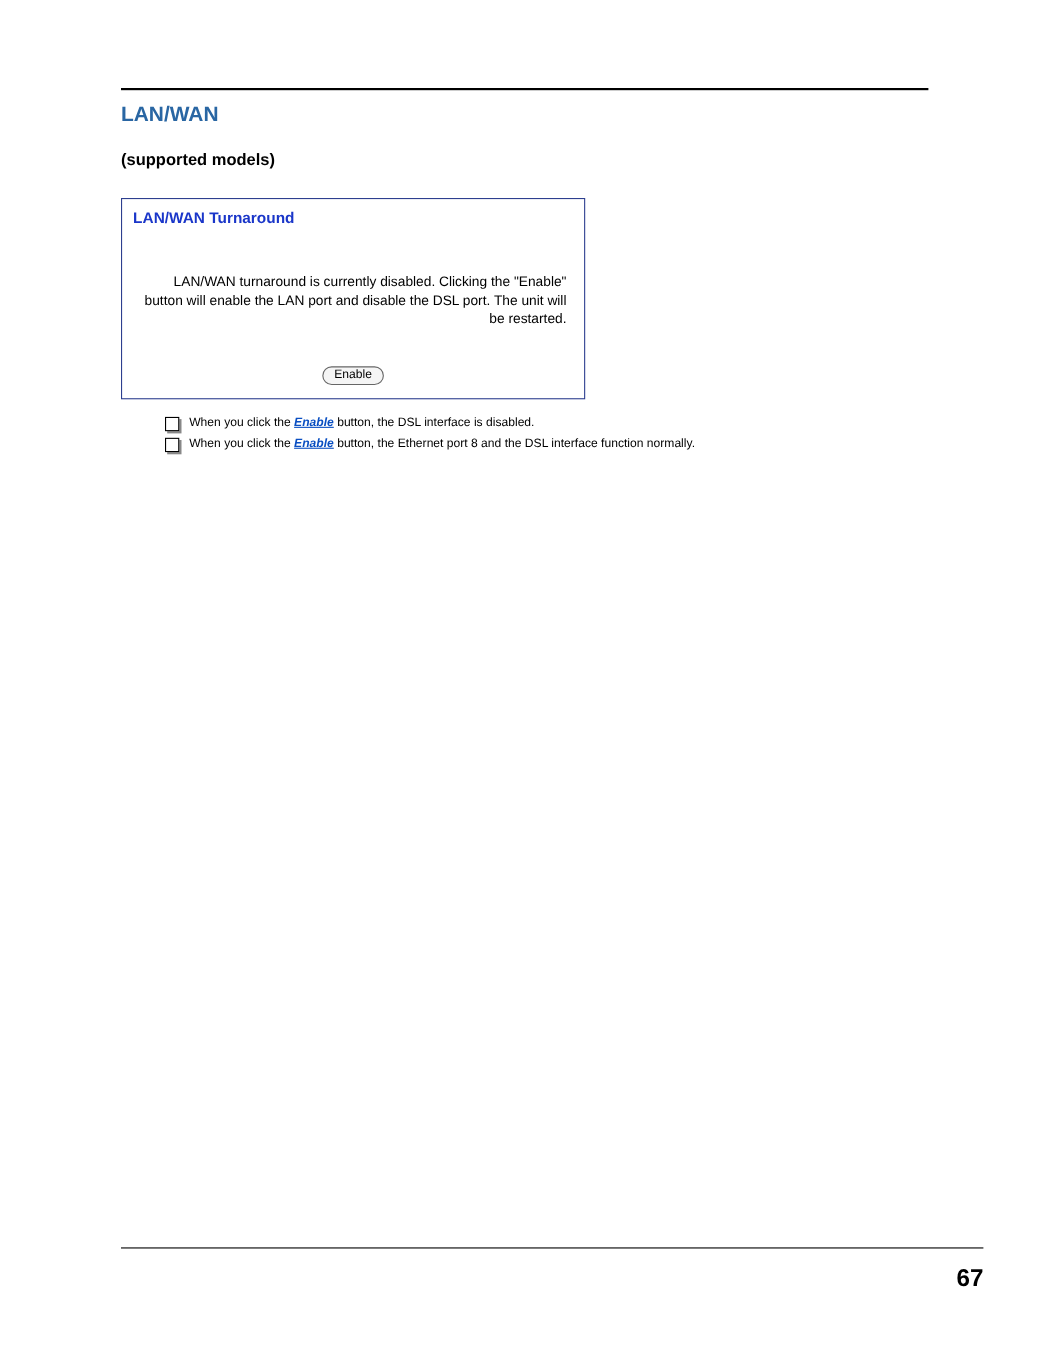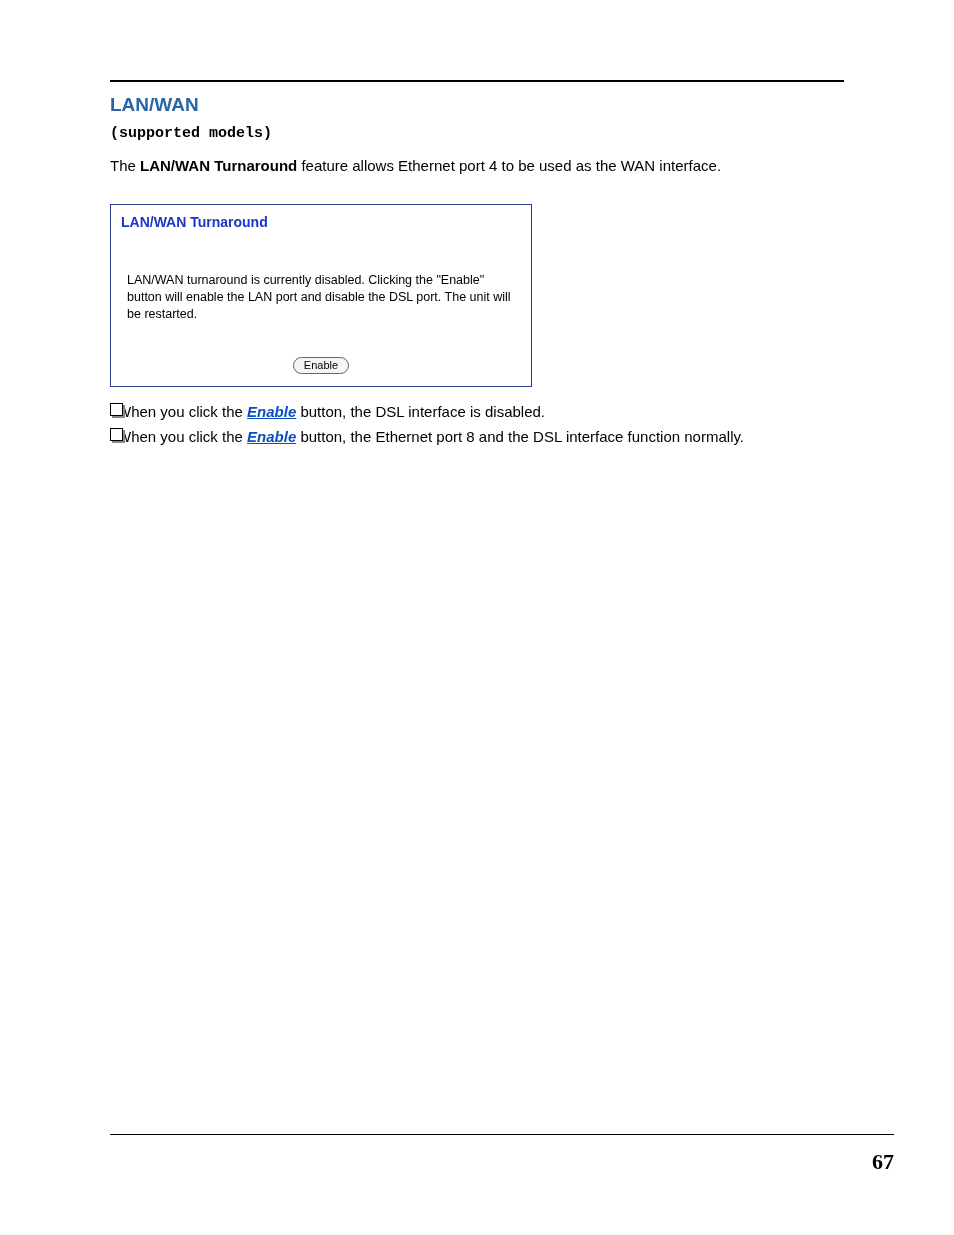--- a/index.html
+++ b/index.html
@@ -22,27 +22,26 @@
   }
   .content {
     margin: 0 50px;
     font-size: 15px;
     line-height: 1.4;
   }
   .section-title {
     color: #2966a3;
     font-weight: bold;
     font-size: 19px;
-    margin-bottom: 4px;
+    margin-bottom: 16px;
   }
   .subhead {
     font-weight: bold;
     font-size: 15px;
-    margin-bottom: 11px;
-    font-family: Liberation Mono, monospace;
+    margin-bottom: 24px;
   }
   .intro {
     font-size: 15px;
     margin-bottom: 28px;
   }
   .intro b { font-weight: bold; }
   .panel {
     border: 1px solid #2d3f8f;
     width: 400px;
     padding: 8px 10px 12px 10px;
@@ -51,21 +50,21 @@
   .panel-title {
     color: #1a36c9;
     font-weight: bold;
     font-size: 14px;
     font-family: Verdana, Arial, sans-serif;
     margin-bottom: 40px;
   }
   .panel-msg {
     font-size: 12.5px;
     font-family: Verdana, Arial, sans-serif;
-    text-align: left;
+    text-align: right;
     color: #000;
     line-height: 1.35;
     margin: 0 6px 30px 6px;
   }
   .panel-btnrow {
     text-align: center;
   }
   .panel-btn {
     display: inline-block;
     border: 1px solid #666;
@@ -77,23 +76,24 @@
     cursor: pointer;
     line-height: 1.2;
   }
   .bullet-list {
     list-style: none;
     padding: 0;
     margin: 0;
   }
   .bullet-list li {
     position: relative;
-    padding-left: 7px;
+    padding-left: 22px;
     margin-bottom: 4px;
-    font-size: 15px;
+    font-size: 11px;
+    margin-left: 40px;
   }
   .bullet-list li .sq {
     position: absolute;
     left: 0;
     top: 2px;
     width: 11px;
     height: 11px;
     border: 1px solid #000;
     background: #fff;
     box-shadow: 2px 2px 0 #888;
@@ -101,44 +101,41 @@
   .kw {
     color: #0a4fc2;
     font-weight: bold;
     font-style: italic;
     text-decoration: underline;
   }
   .pagenum {
     position: absolute;
     bottom: 60px;
     right: 60px;
-    font-family: Liberation Serif, serif;
+    font-family: Liberation Sans, sans-serif;
     font-size: 22px;
     font-weight: bold;
   }
   .footer-rule {
     position: absolute;
     bottom: 100px;
     left: 110px;
     right: 60px;
     border-top: 1px solid #000;
   }
 </style>
 </head>
 <body>
 
 <div class="page">
   <div class="rule"></div>
 
   <div class="content">
     <div class="section-title">LAN/WAN</div>
     <div class="subhead">(supported models)</div>
-    <div class="intro">
-      <span>The </span><b>LAN/WAN Turnaround</b><span> feature allows Ethernet port 4 to be used as the WAN interface.</span>
-    </div>
 
     <div class="panel">
       <div class="panel-title">LAN/WAN Turnaround</div>
       <div class="panel-msg">LAN/WAN turnaround is currently disabled. Clicking the "Enable" button will enable the LAN port and disable the DSL port. The unit will be restarted.</div>
       <div class="panel-btnrow">
         <span class="panel-btn">Enable</span>
       </div>
     </div>
 
     <ul class="bullet-list">

